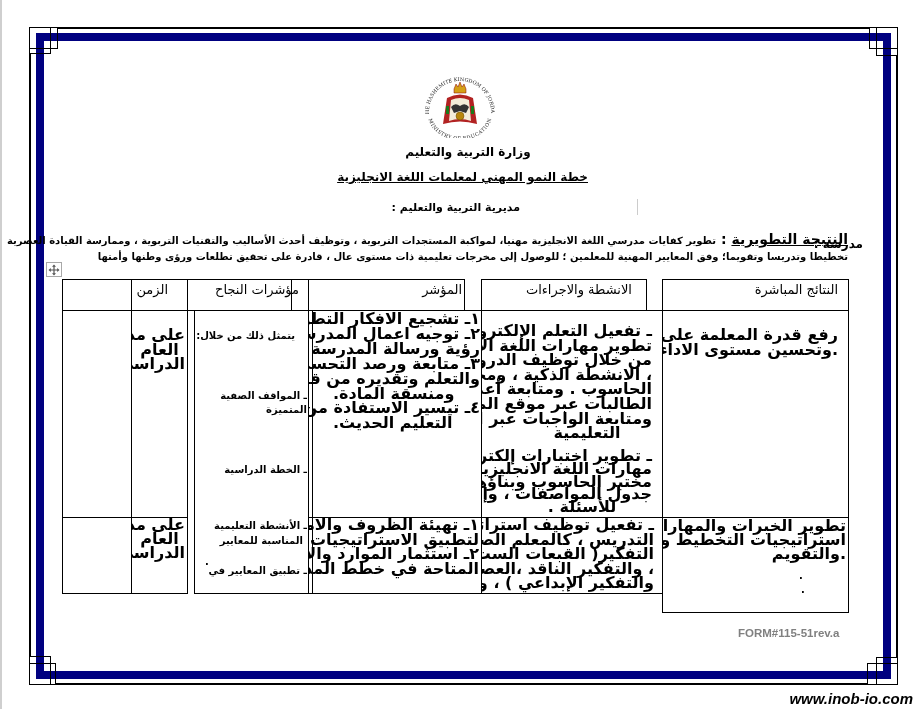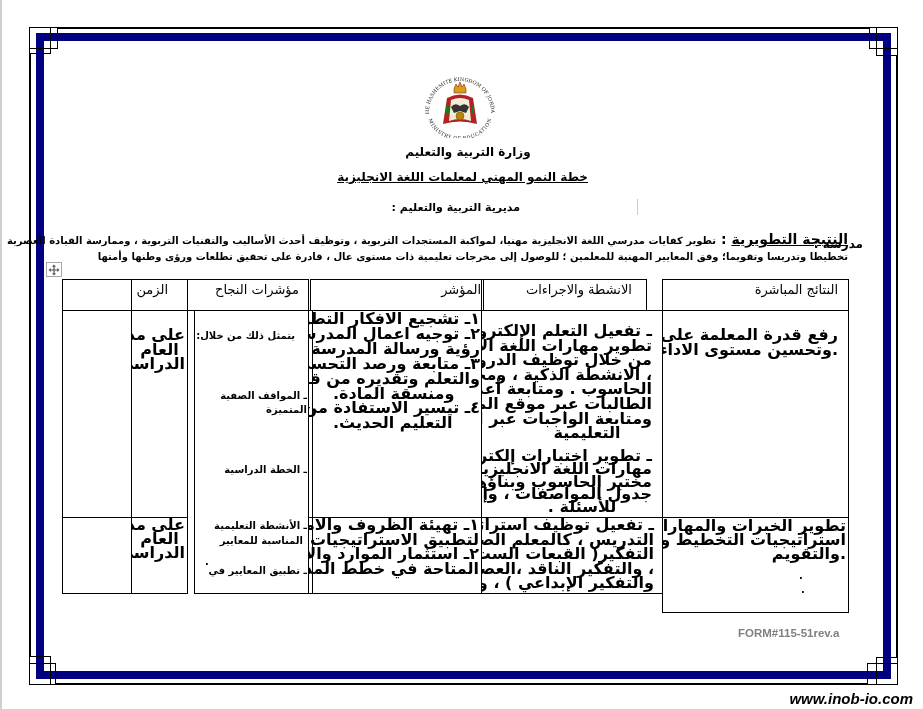--- a/index.html
+++ b/index.html
@@ -108,21 +108,21 @@
 </div>
 
 <div class="tbl">
 
   <div class="cell" style="left:600px;top:0;width:187px;height:32px;">
     <div class="hd" style="right:10px;">النتائج المباشرة</div>
   </div>
   <div class="cell" style="left:419px;top:0;width:166px;height:32px;">
     <div class="hd" style="right:14px;">الانشطة والاجراءات</div>
   </div>
-  <div class="cell" style="left:248px;top:0;width:174px;height:32px;">
+  <div class="cell" style="left:229px;top:0;width:174px;height:32px;">
     <div class="hd" style="right:2px;">المؤشر</div>
   </div>
   <div class="cell" style="left:125px;top:0;width:122px;height:32px;">
     <div class="hd" style="right:9px;">مؤشرات النجاح</div>
   </div>
   <div class="cell" style="left:69px;top:0;width:57px;height:32px;">
     <div class="hd" style="right:19px;">الزمن</div>
   </div>
   <div class="cell" style="left:0;top:0;width:70px;height:32px;"></div>
 

